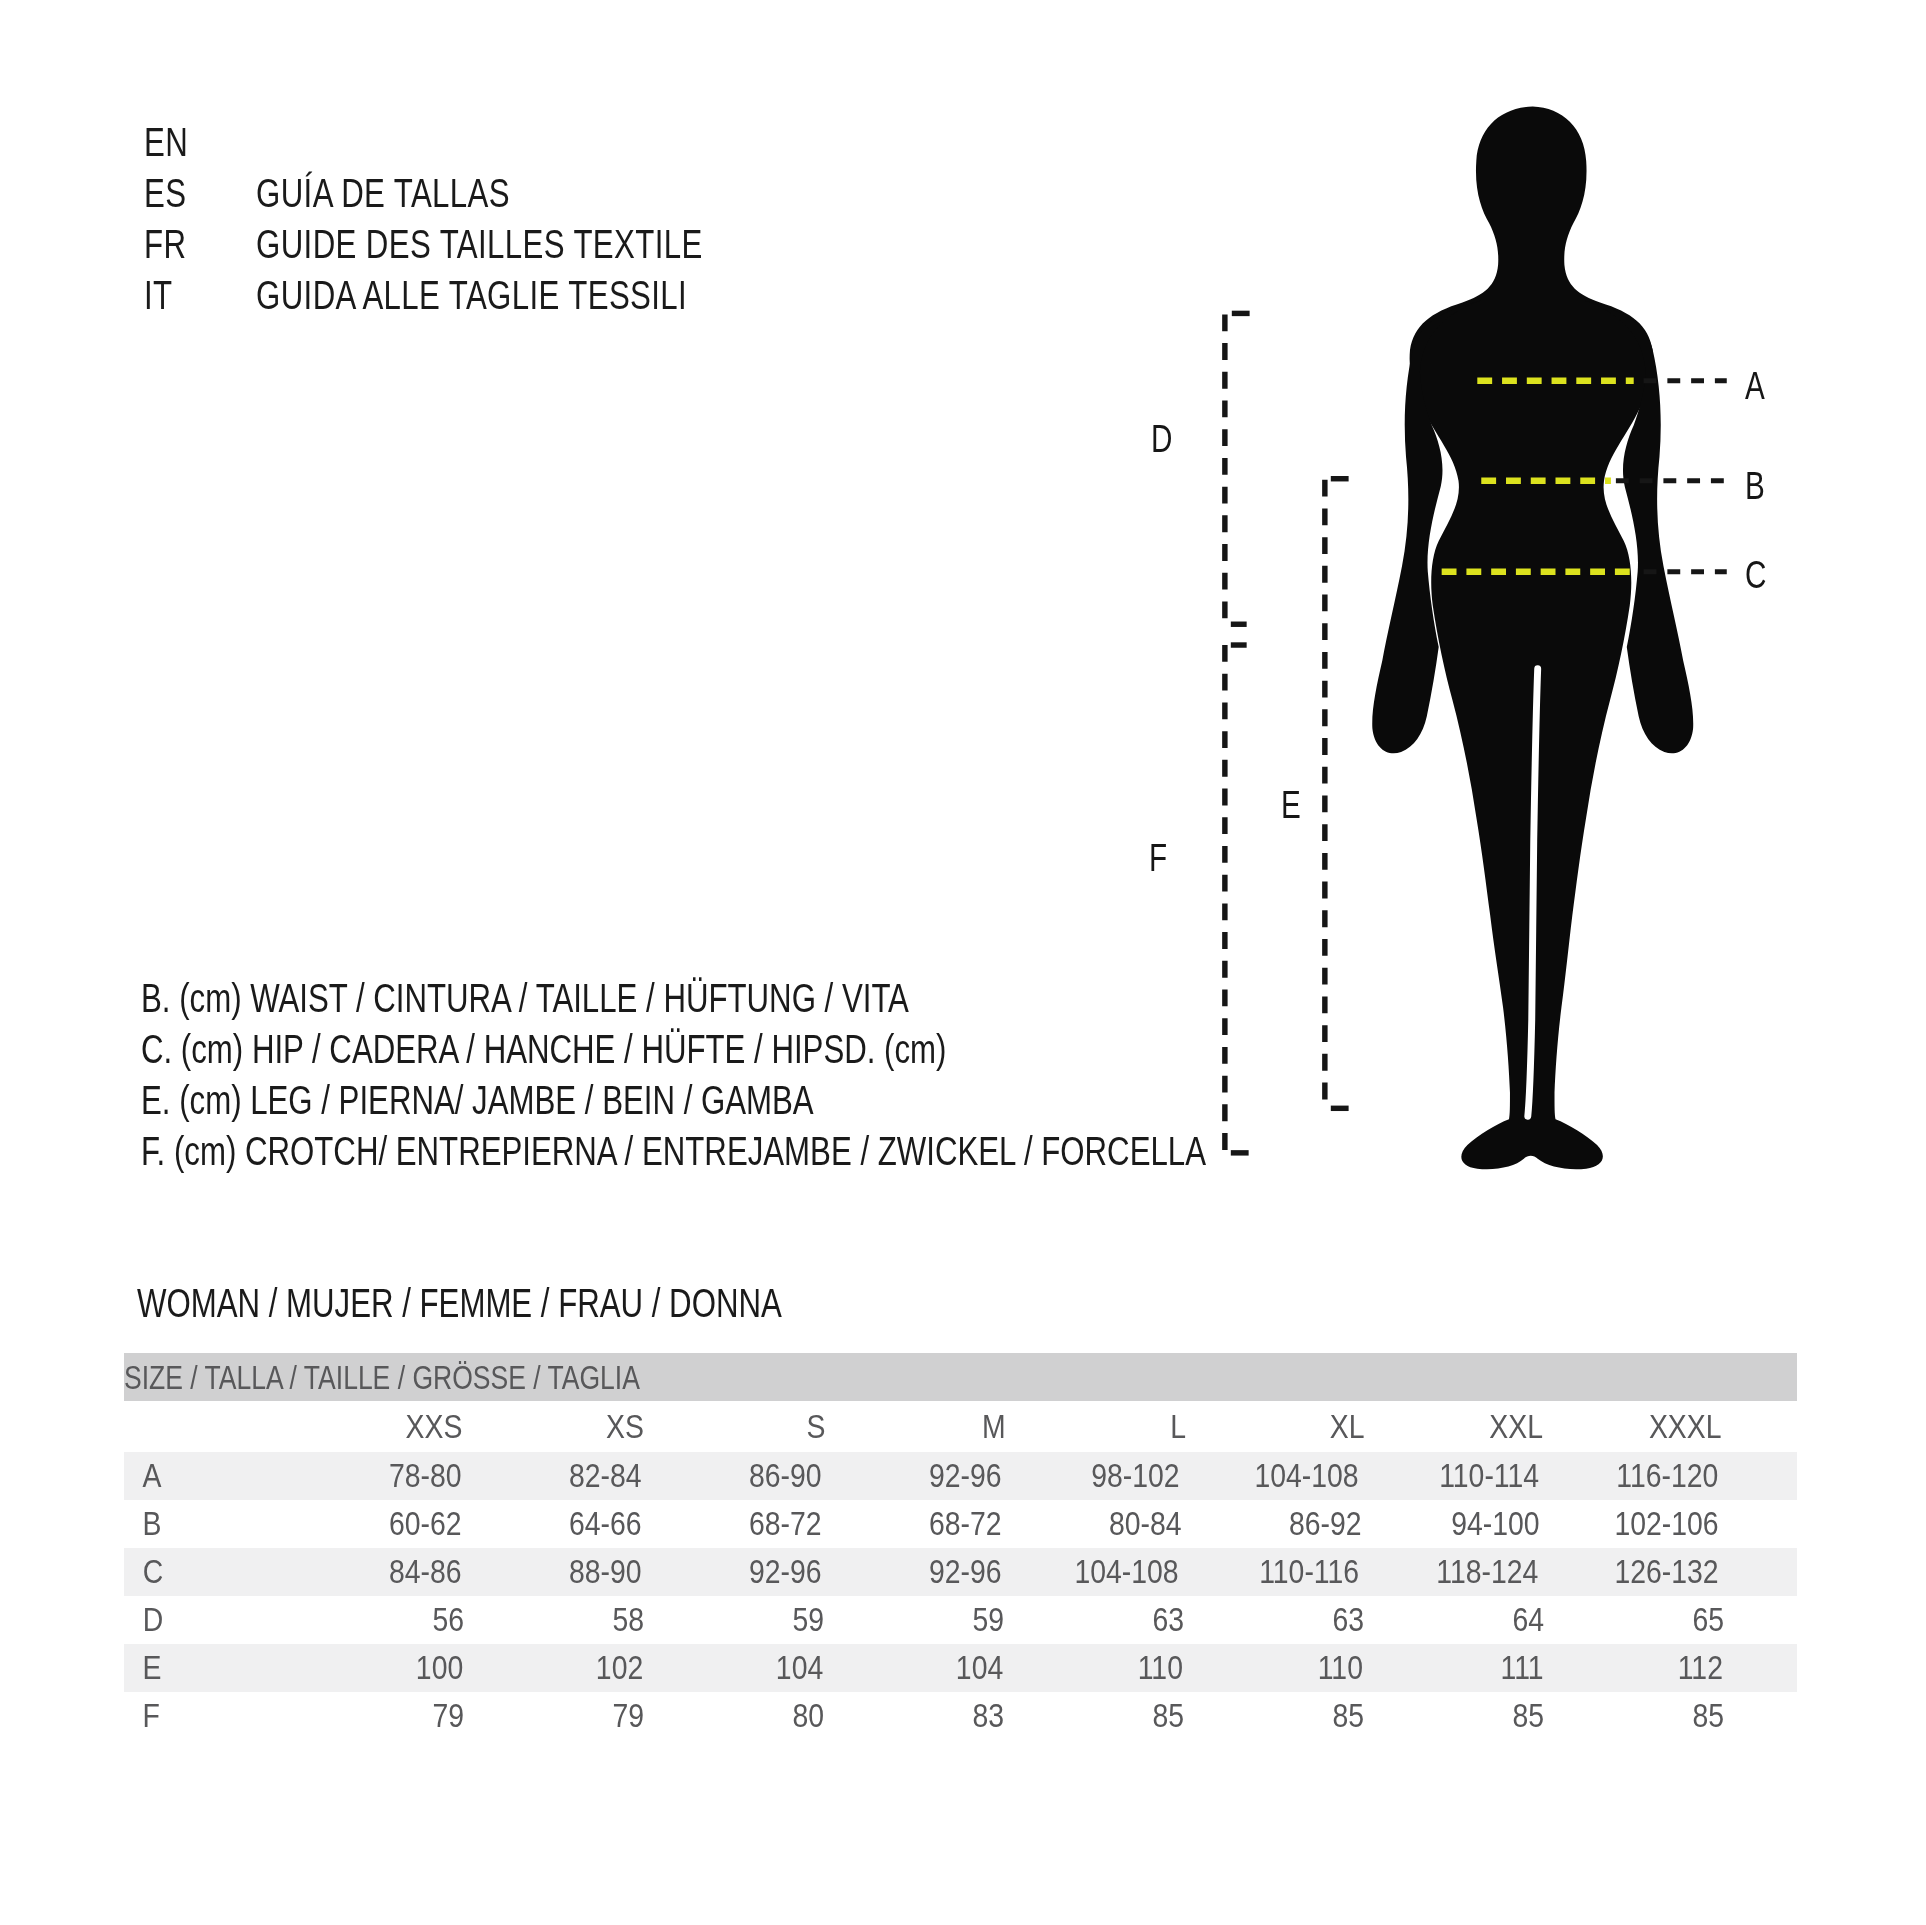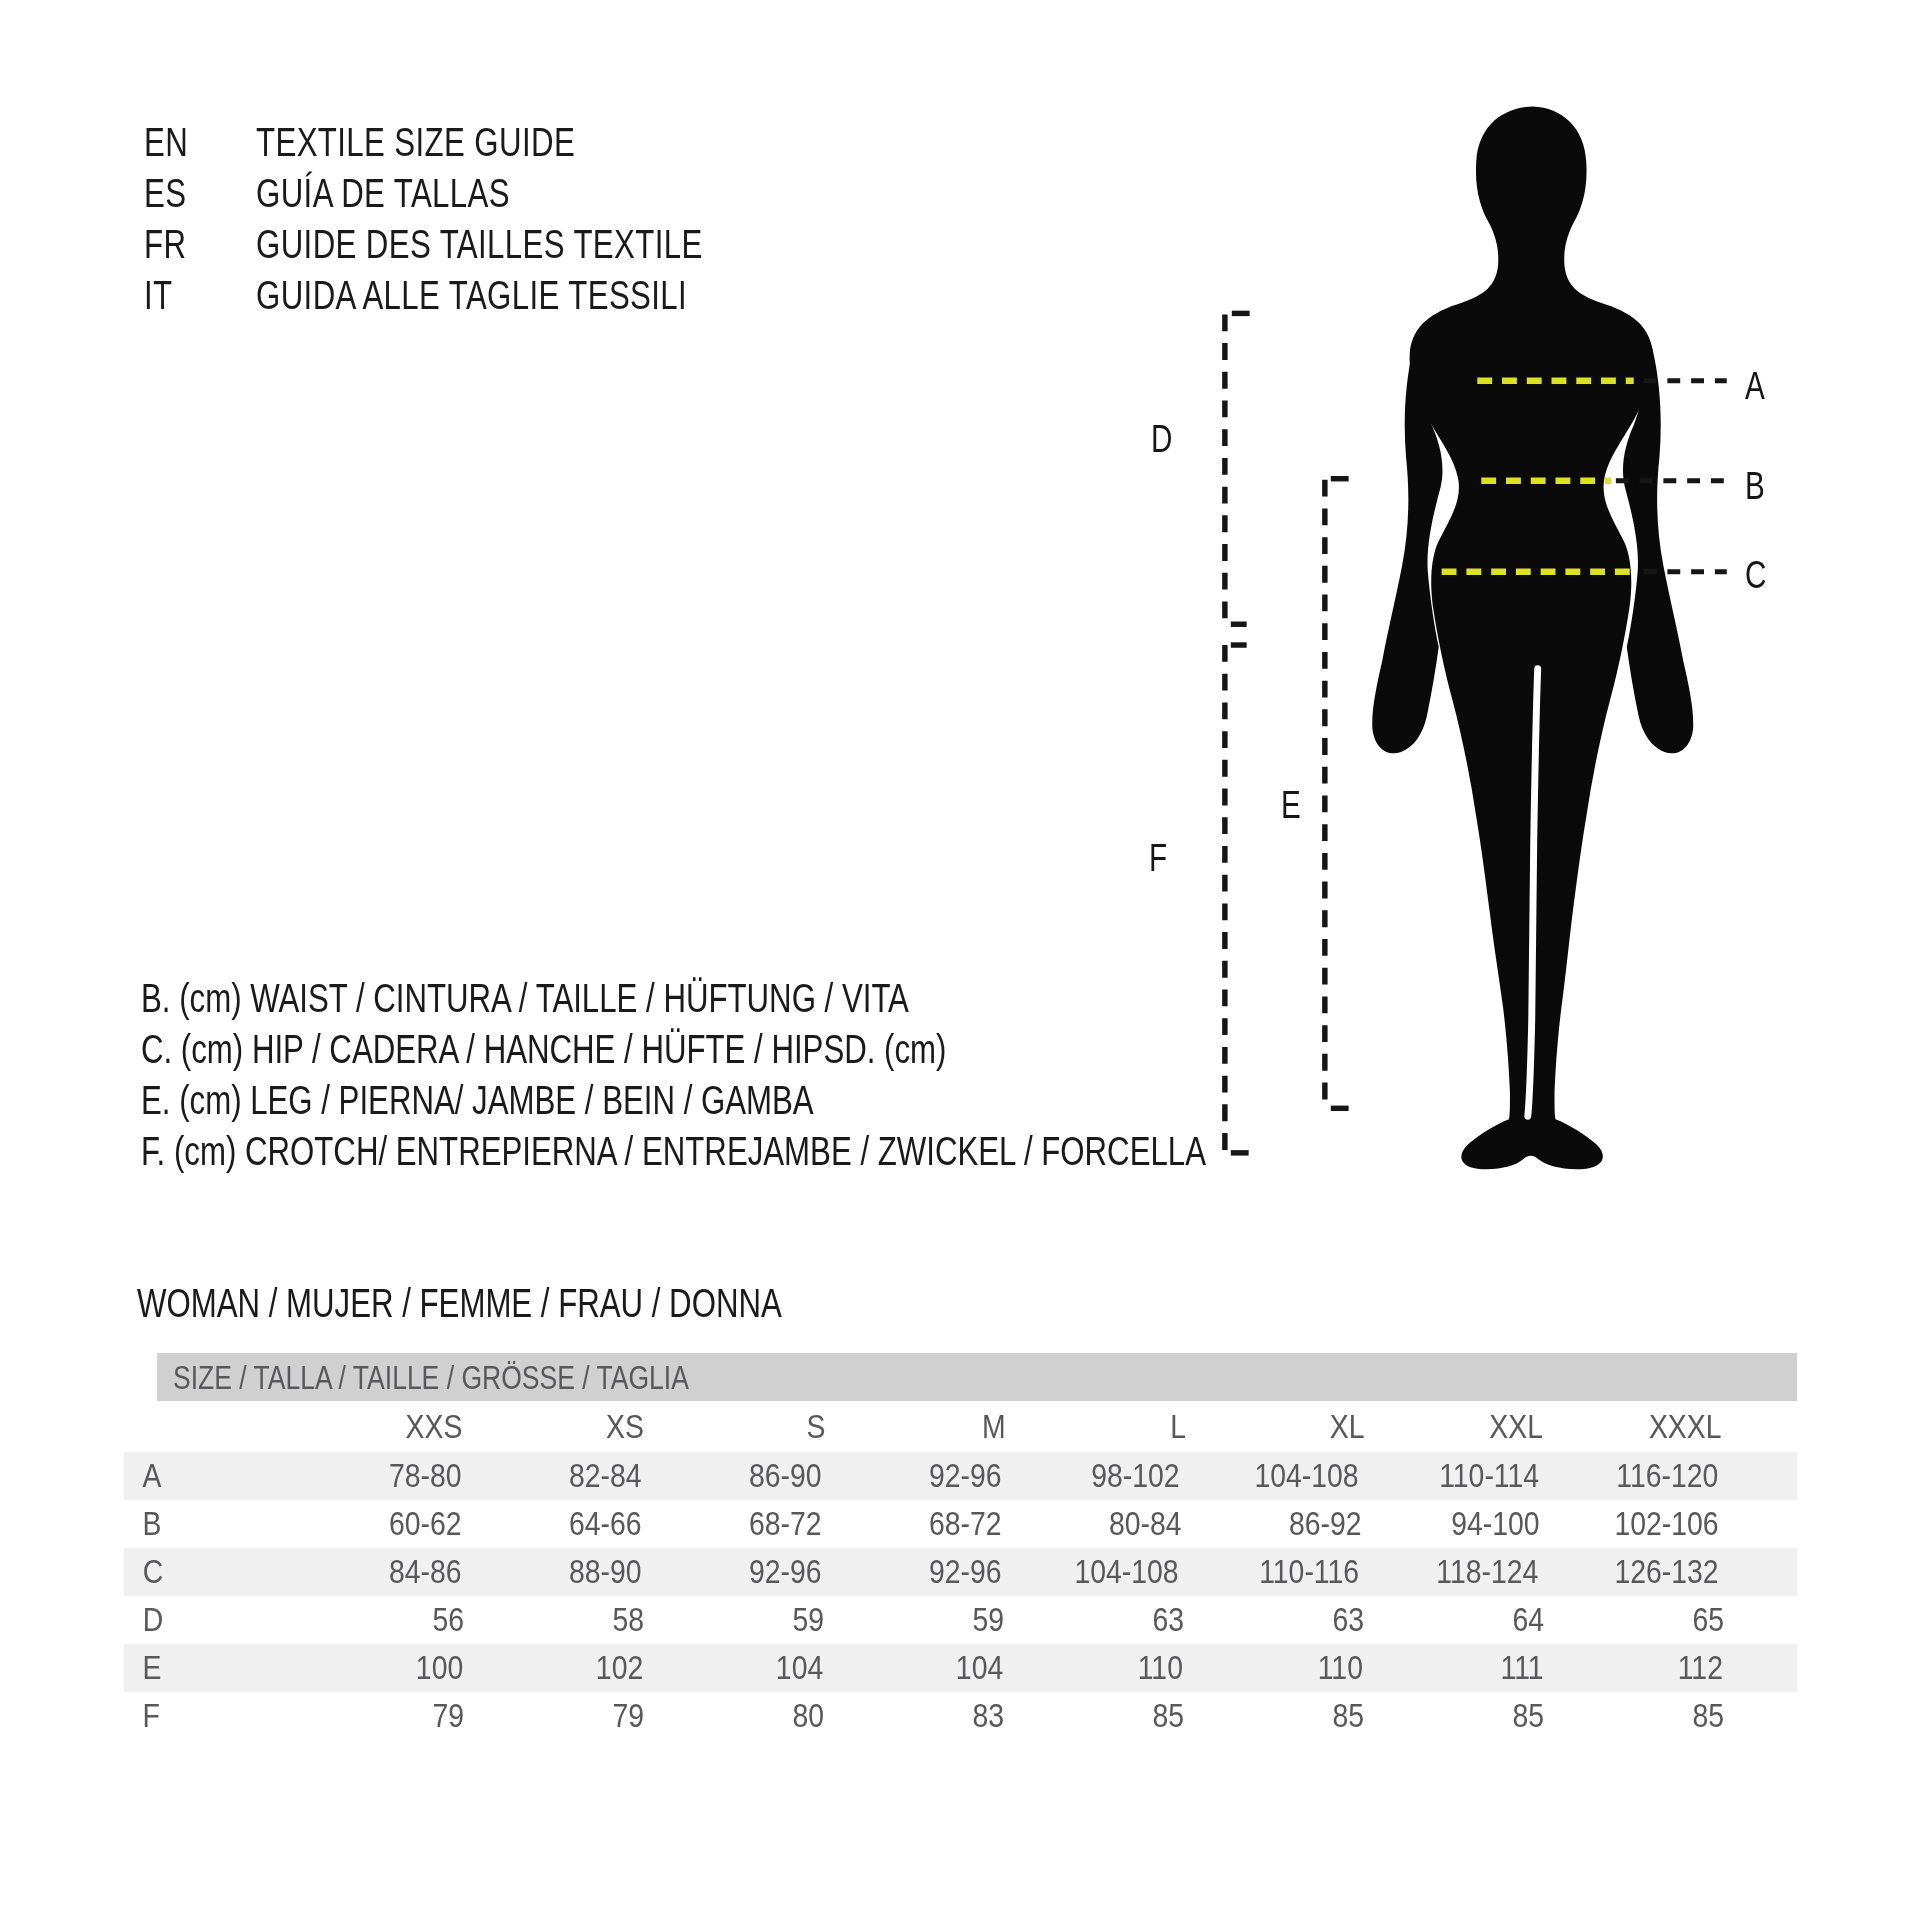--- a/index.html
+++ b/index.html
@@ -25,36 +25,35 @@
 
   .marker-label{position:absolute;font-size:38px;line-height:40px;color:#161616;}
 
   
   .measure-list{position:absolute;left:141px;top:973px;font-size:40px;line-height:51px;}
 
   .gender-line{position:absolute;left:137px;top:1281px;font-size:40px;line-height:44px;}
 
   
   .size-table{position:absolute;left:124px;top:1353px;width:1673px;font-size:33px;color:var(--tbl-text,#58585a);}
-  .tbl-header{height:48px;line-height:48px;background:var(--hdr-bg,#d0d0d1);padding-left:16px;font-size:34px;margin-left:33px;}
+  .tbl-header{height:48px;line-height:48px;background:var(--hdr-bg,#d0d0d1);padding-left:0;font-size:34px;}
   .tbl-grid{display:grid;grid-template-columns:163px repeat(8,180px) 1fr;align-items:center;height:48px;}
   .sizes-row{height:51px;background:#ffffff;}
   .row-alt{background:var(--row-bg,#f0f0f1);}
   .cell-label{padding-left:17px;text-align:left;}
   .cell-val{text-align:right;}
 </style>
 </head>
 <body>
 
 <div class="page">
 
   <div class="lang-block" id="lang-block">
       <div class="lang-row">
         <div class="lang-code"><span class="cond">EN</span></div>
-        <div class="lang-title"><span class="cond">TEXTILE SIZE GUIDE</span></div>
       </div>
       <div class="lang-row">
         <div class="lang-code"><span class="cond">ES</span></div>
         <div class="lang-title"><span class="cond">GUÍA DE TALLAS</span></div>
       </div>
       <div class="lang-row">
         <div class="lang-code"><span class="cond">FR</span></div>
         <div class="lang-title"><span class="cond">GUIDE DES TAILLES TEXTILE</span></div>
       </div>
       <div class="lang-row">

